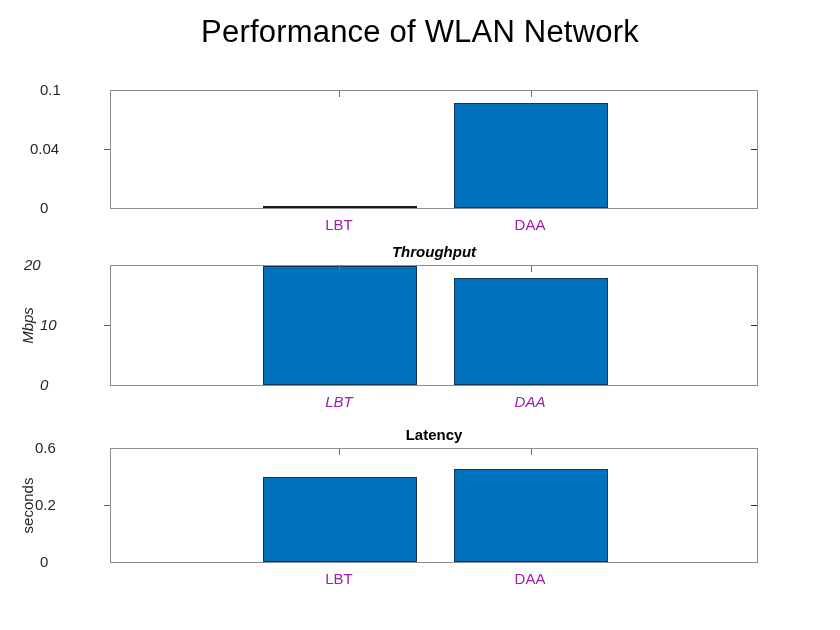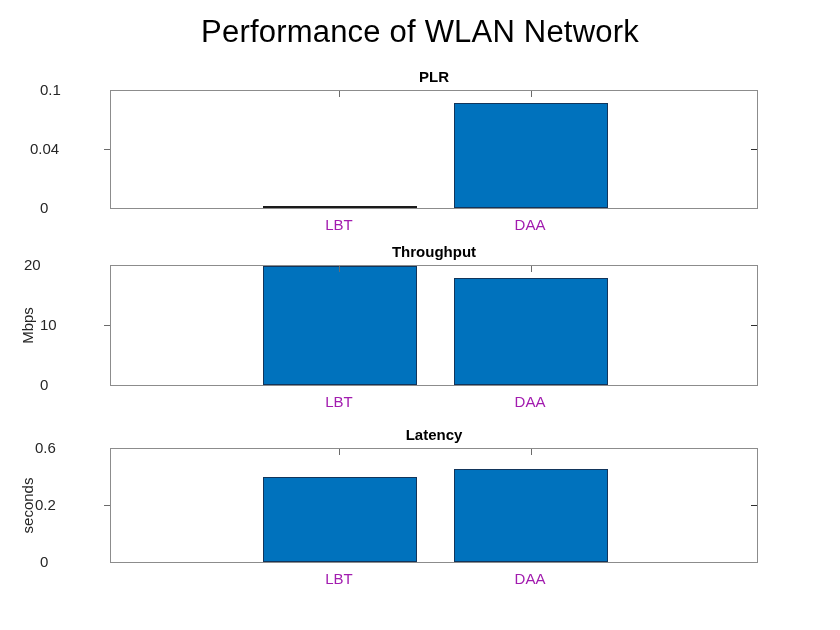--- a/index.html
+++ b/index.html
@@ -113,21 +113,20 @@
   }
 </style>
 </head>
 <body>
 
 <div id="figure">
 
   <div class="fig-title">Performance of WLAN Network</div>
 
   <div class="subplot" style="top:90px;height:120px;">
-    <div class="sub-title">PLR</div>
 
     <div class="axes" id="axes-plr" style="top:0;height:119px;">
       <div class="bars-layer">
         <div class="bar flat" id="bar-plr-0" style="left: 152px; width: 154px; height: 2px; background: rgb(27, 27, 27);"></div>
         <div class="bar" id="bar-plr-1" style="left: 343px; width: 154px; height: 105px; background: rgb(0, 114, 189);"></div>
       </div>
 
       <div class="xtickmark" style="left:228px;top:0;"></div>
       <div class="xtickmark" style="left:420px;top:0;"></div>
 
@@ -136,21 +135,21 @@
 
     <div class="ylab" style="left:40px;top:-9px;width:62px;">0.1</div>
     <div class="ylab" style="left:30px;top:50px;width:72px;">0.04</div>
     <div class="ylab" style="left:40px;top:109px;width:62px;">0</div>
     <div class="ytickmark" style="left:104px;top:59px;"></div>
 
     <div class="xlab" style="left:262px;top:126px;width:154px;">LBT</div>
     <div class="xlab" style="left:453px;top:126px;width:154px;">DAA</div>
   </div>
 
-  <div class="subplot" style="top:265px;height:122px;">
+  <div class="subplot" style="top:265px;height:122px;font-style:italic;">
     <div class="sub-title">Throughput</div>
 
     <div class="axes" id="axes-thr" style="top:0;height:121px;">
       <div class="bars-layer">
         <div class="bar" id="bar-thr-0" style="left: 152px; width: 154px; height: 119px; background: rgb(0, 114, 189);"></div>
         <div class="bar" id="bar-thr-1" style="left: 343px; width: 154px; height: 107px; background: rgb(0, 114, 189);"></div>
       </div>
       <div class="xtickmark" style="left:228px;top:0;"></div>
       <div class="xtickmark" style="left:420px;top:0;"></div>
       <div class="ytickmark right" style="right:0;top:59px;"></div>

